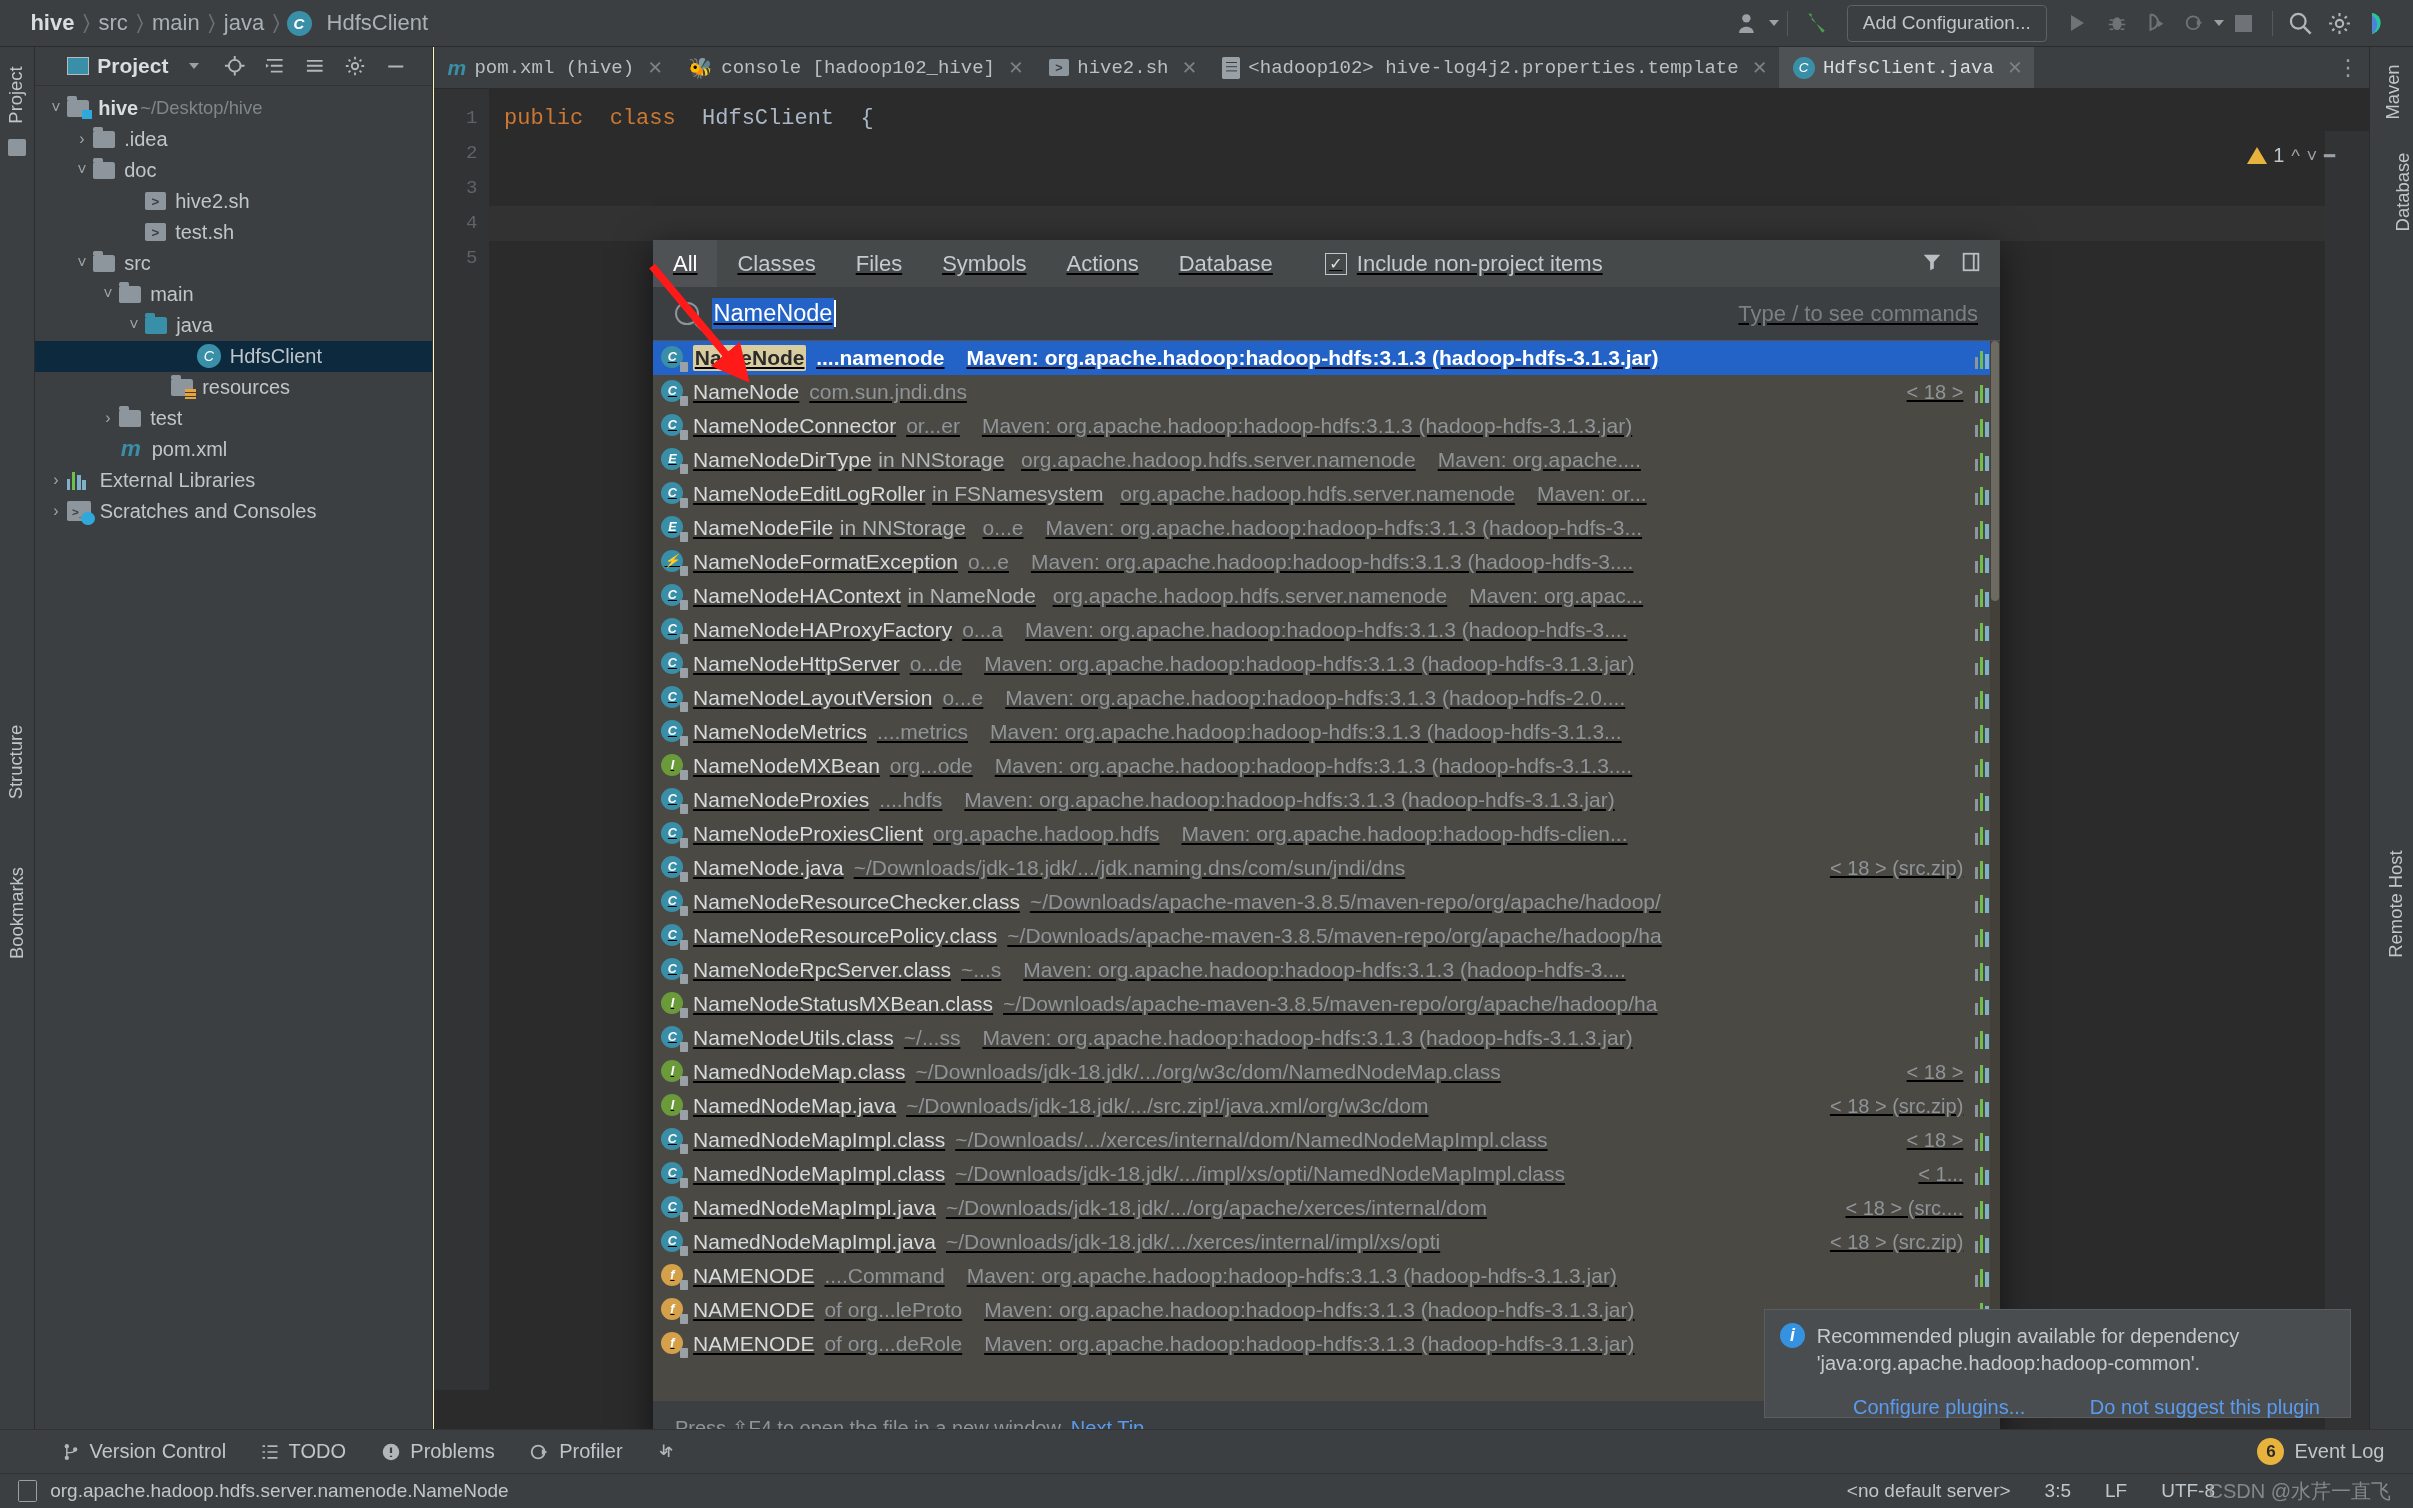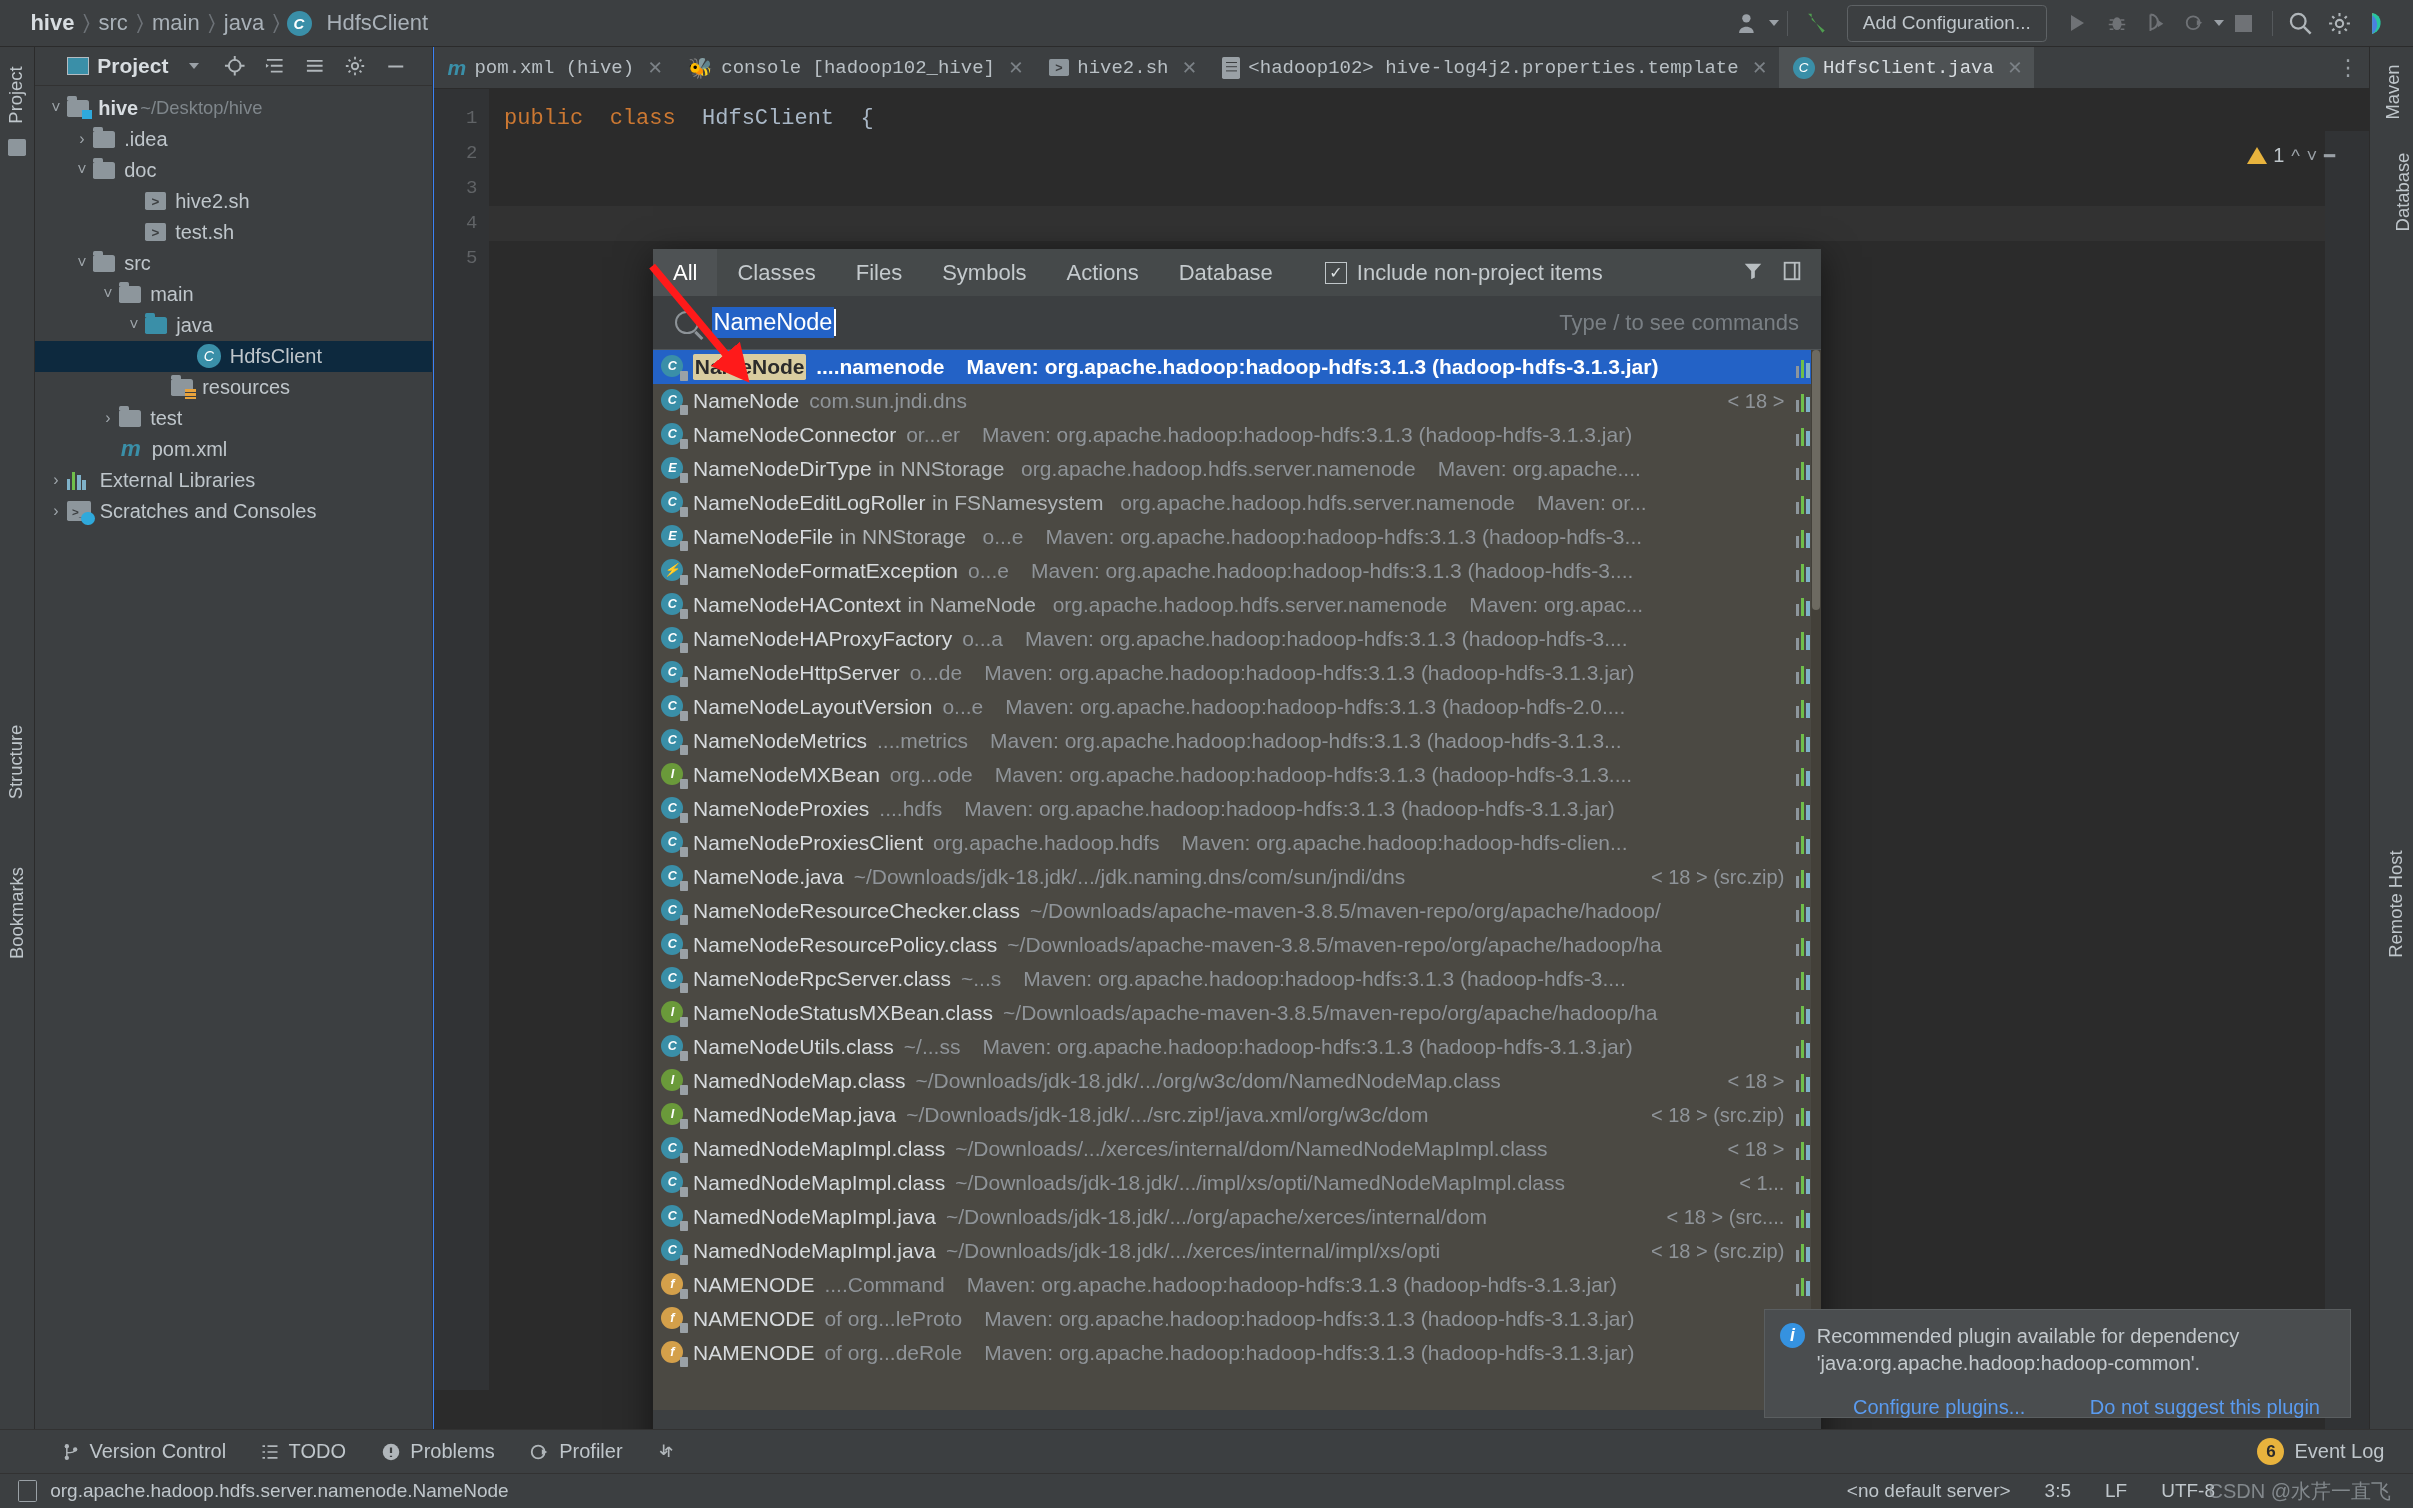--- a/index.html
+++ b/index.html
@@ -3,21 +3,21 @@
 <meta charset="utf-8">
 <style>
   * { box-sizing: border-box; margin: 0; padding: 0; }
   html, body {
     width: 2413px; height: 1508px;
     background: #3c3f41;
     font-family: "Liberation Sans", sans-serif;
     overflow: hidden;
     -webkit-font-smoothing: antialiased;
   }
-  .app { position: relative; width: 2413px; height: 1508px; background: #3b82f6; }
+  .app { position: relative; width: 2413px; height: 1508px; background: #fef9c3; }
 
   
   .topbar {
     position: absolute; left: 0; top: 0; width: 2413px; height: 47px;
     background: #3c3f41; display: flex; align-items: center;
     border-bottom: 0.8px solid #2b2b2b;
   }
   .crumbs { display: flex; align-items: center; padding-left: 22px; gap: 0px; }
   .crumb { color: #a9b1b8; font-size: 22px; padding: 0 8.4px; }
   .crumb.root { color: #d8dde1; font-weight: bold; }
@@ -128,22 +128,22 @@
   .caretline { position:absolute; left:0; right:0; height:35px; background:#323232; }
   .warnbar { position:absolute; right:0; top:42px; width:44px; height:1301px; background:#313335; }
   .warncount { position:absolute; right:34px; top:55px; display:flex; align-items:center; gap:6.7px; color:#bfc6cb; font-size:20px; }
   .tri-warn { width:0;height:0;border-left:10px solid transparent;border-right:10px solid transparent;border-bottom:17px solid #e8b33d;}
 
   
   .rightstrip { position:absolute; right:0; top:47px; width:44px; height:1394px; background:#3c3f41; border-left:0.8px solid #2b2b2b;}
 
   
   .sedlg {
-    position:absolute; left:653px; top:249px; width:1168px; height:1215px;
-    background:#3c3f41; box-shadow: 0 8.4px 34px rgba(0,0,0,.55);
+    position:absolute; left:653px; top:240px; width:1347px; height:1215px;
+    background:#3c3f41; box-shadow: 0 8.4px 34px rgba(0,0,0,.55); text-decoration: underline;
   }
   .se-tabs { height:47px; background:#45494a; display:flex; align-items:center; padding-left:0; }
   .se-tab { height:47px; display:flex; align-items:center; padding: 0 20px; color:#c4cacd; font-size:22px; }
   .se-tab.active { background:#4e5254; color:#ffffff; }
   .se-chk { margin-left:32px; display:flex; align-items:center; gap:10px; color:#c4cacd; font-size:22px;}
   .se-box { width:22px;height:22px;border:1.7px solid #c0c6c9; color:#dfe4e6; font-size:16px; display:flex;align-items:center;justify-content:center;}
   .se-tabs-right{margin-left:auto; display:flex; align-items:center; gap:17px; padding-right:18.4px; color:#b8bec1;}
   .se-input-row {
     height:54px; background:#3c3f41; display:flex; align-items:center; padding:0 22px; border-bottom:0.8px solid #515557;
   }

